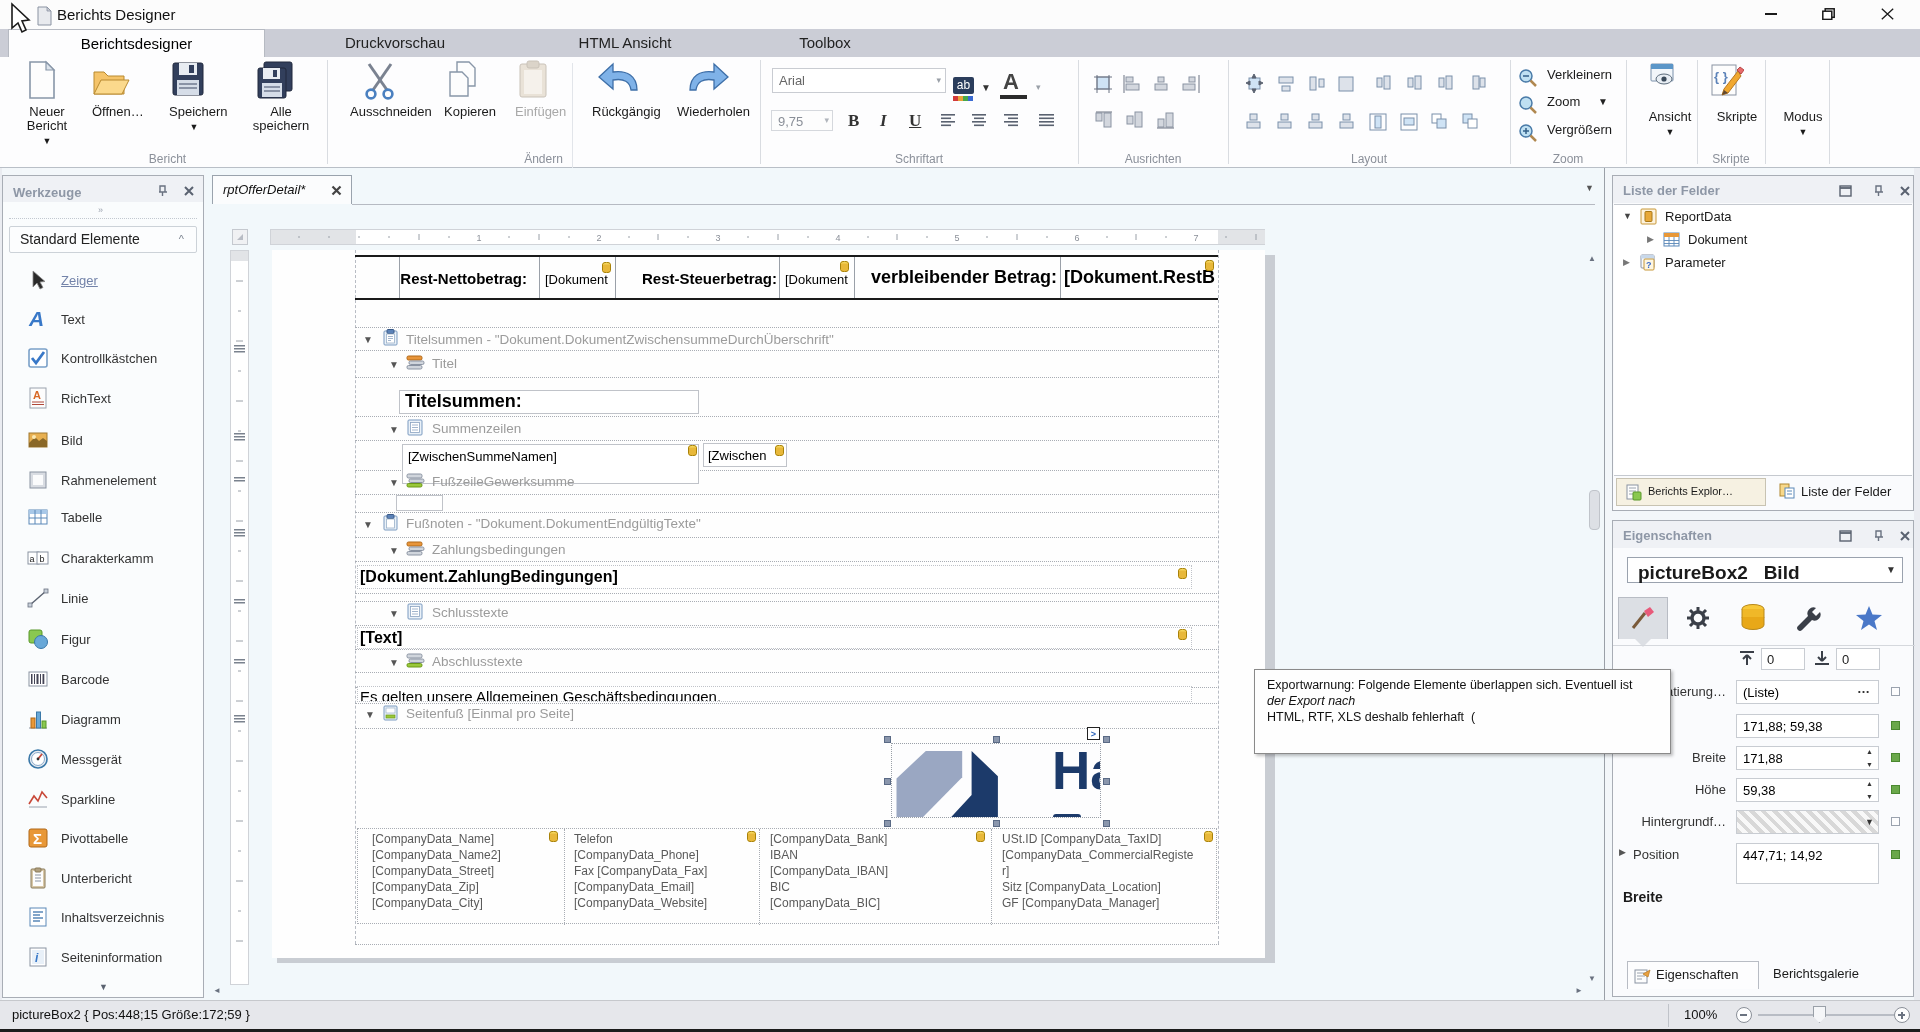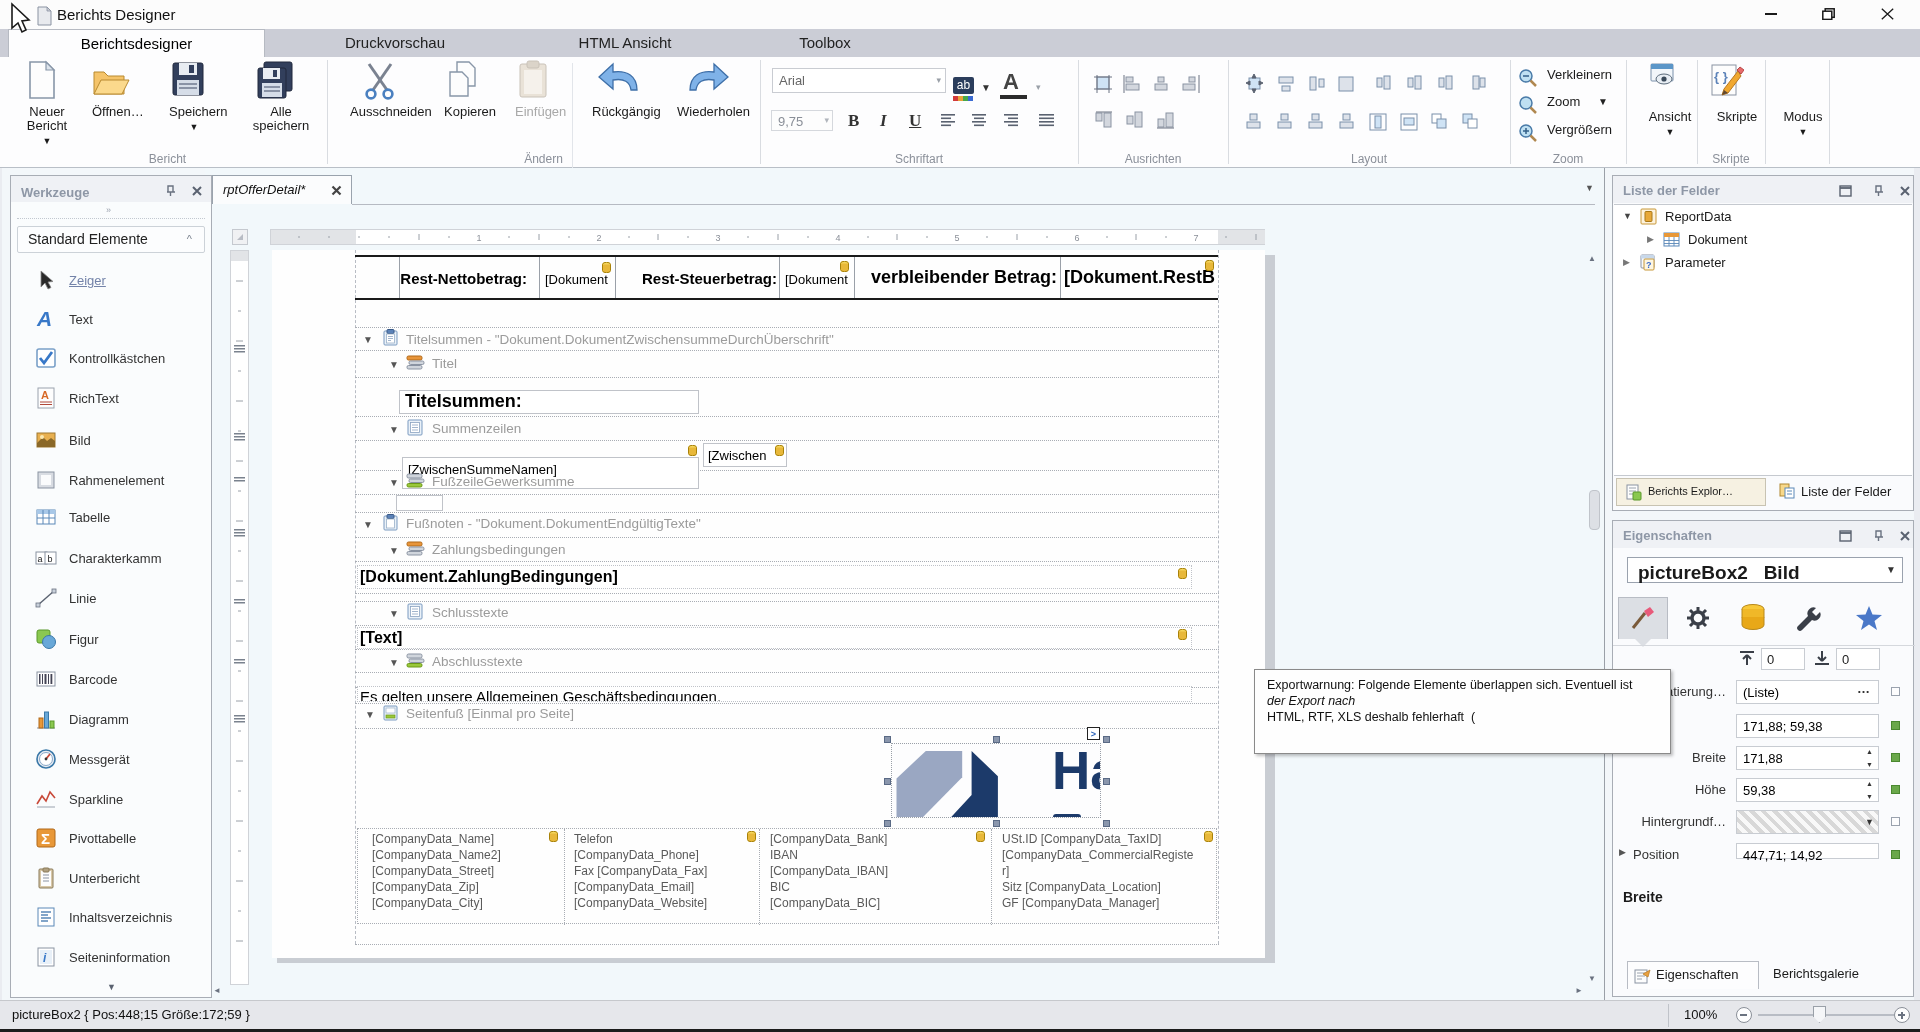--- a/index.html
+++ b/index.html
@@ -16,21 +16,21 @@
 #ribbon{position:absolute;left:0;top:57px;width:1920px;height:111px;background:#fdfdfe;border-bottom:1px solid #b9bfc7;}
 .gsep{position:absolute;top:3px;height:104px;width:1px;background:#d9dce1;}
 .glabel{position:absolute;top:95px;height:16px;font-size:12px;color:#8b909a;text-align:center;}
 .rbtn{position:absolute;top:3px;text-align:center;font-size:13px;color:#1a1a1a;}
 .rlbl{margin-top:2px;line-height:14px;margin-left:12px;}
 .dis{color:#a8a8a8;}
 .smalltxt{position:absolute;font-size:13px;color:#1a1a1a;}
 
 #main{position:absolute;left:0;top:168px;width:1920px;height:832px;background:#f3f7fa;}
 
-#wz{position:absolute;left:2px;top:7px;width:202px;height:823px;background:#fafcfd;border:1px solid #a8adb5;margin-left:8px;}
+#wz{position:absolute;left:2px;top:7px;width:202px;height:823px;background:#fafcfd;border:1px solid #a8adb5;}
 #wz .title{position:absolute;left:10px;top:9px;font-size:13px;font-weight:bold;color:#8e97a6;}
 #wz .hdr{position:absolute;left:6px;top:50px;width:188px;height:27px;background:#fcfdfe;border:1px solid #ccd2d8;border-radius:2px;font-size:14px;color:#222;line-height:25px;padding-left:10px;}
 .wzitem{position:absolute;left:0;width:200px;height:30px;}
 .wzitem .lbl{position:absolute;left:58px;top:6px;font-size:13px;color:#333;}
 .wzitem .ico{position:absolute;left:24px;top:2px;width:22px;height:22px;}
 
 #canvas{position:absolute;left:205px;top:0;width:1400px;height:832px;background:#f2f8fb;border-right:1px solid #9aa0a8;}
 #doctab{position:absolute;left:7px;top:7px;width:140px;height:29px;background:#fbfcfd;border:1px solid #9aa3ad;border-bottom:none;font-size:13px;color:#111;}
 #page{position:absolute;left:67px;top:82px;width:993px;height:708px;background:#fefefe;}
 .pgshadow{position:absolute;background:#c9cdd3;}
@@ -459,21 +459,21 @@
         <div class="tbx" style="left:127px;top:140px;width:300px;height:24px;">
             <span style="position:absolute;left:5px;top:0px;font-size:18px;font-weight:bold;color:#000;">Titelsummen:</span>
           </div>
         <div class="bandhdr" style="left:117px;top:171px;"><span style="color:#555;font-size:10px;">▼</span></div>
         <svg class="abs" style="left:135px;top:169px;" width="16" height="17" viewBox="0 0 16 17">
             <rect x="1" y="1" width="14" height="15" rx="1" fill="#eaf1f8" stroke="#7a9ac0"></rect>
             <rect x="3.5" y="3.5" width="9" height="10" fill="#fff" stroke="#8aa2c0" stroke-width="0.8"></rect>
             <path d="M5 6 h6 M5 8.5 h6 M5 11 h6" stroke="#8aa2c0" stroke-width="0.8"></path>
           </svg>
         <div class="bandhdr" style="left:160px;top:171px;">Summenzeilen</div>
-        <div class="tbx" style="left:130px;top:207px;width:297px;height:32px;">
+        <div class="tbx" style="left:130px;top:194px;width:297px;height:40px;">
             <span style="position:absolute;left:5px;top:4px;">[ZwischenSummeNamen]</span>
           </div>
         <svg class="dbico" style="left:416px;top:195px;" viewBox="0 0 9 11">
             <ellipse cx="4.5" cy="2.5" rx="4" ry="2.2" fill="#f5d55a" stroke="#a8820a"></ellipse>
             <path d="M0.5 2.5 v6 a4 2.2 0 0 0 8 0 v-6" fill="#e8b83a" stroke="#a8820a"></path>
           </svg>
         <div class="tbx" style="left:431px;top:193px;width:84px;height:24px;">
             <span style="position:absolute;left:4px;top:4px;">[Zwischen</span>
           </div>
         <svg class="dbico" style="left:503px;top:195px;" viewBox="0 0 9 11">
@@ -885,21 +885,21 @@
           <span style="position:absolute;right:5px;bottom:1px;font-size:7px;color:#333;">▼</span>
         </div>
       <div class="abs" style="left:278px;top:264px;width:9px;height:9px;background:#6aa84a;border:1px solid #4a8830;"></div>
       <div class="abs" style="left:10px;top:293px;width:103px;font-size:13px;color:#333;text-align:right;">Hintergrundf…</div>
       <div class="abs" style="left:123px;top:289px;width:143px;height:24px;background:#fff;border:1px solid #c8ccd2;background-image:repeating-linear-gradient(45deg,#d8d8d8 0 4px,#f8f8f8 4px 8px);">
           <span style="position:absolute;right:4px;top:6px;font-size:9px;color:#333;">▼</span>
         </div>
       <div class="abs" style="left:278px;top:296px;width:9px;height:9px;border:1px solid #9aa2ae;background:#fdfdfe;"></div>
       <div class="abs" style="left:6px;top:326px;font-size:9px;color:#555;">▶</div>
       <div class="abs" style="left:20px;top:326px;width:93px;font-size:13px;color:#333;text-align:left;">Position</div>
-      <div class="abs" style="left:123px;top:322px;width:143px;height:16px;background:#fff;border:1px solid #c8ccd2;">
+      <div class="abs" style="left:123px;top:322px;width:143px;height:41px;background:#fff;border:1px solid #c8ccd2;">
           <span style="position:absolute;left:6px;top:4px;font-size:13px;">447,71; 14,92</span>
         </div>
       <div class="abs" style="left:278px;top:329px;width:9px;height:9px;background:#6aa84a;border:1px solid #4a8830;"></div>
       <div class="abs" style="left:10px;top:368px;font-size:14px;font-weight:bold;color:#1a1a1a;">Breite</div>
       <div class="abs" style="left:14px;top:440px;width:132px;height:28px;background:#fdfdfe;border:1px solid #b8bcc4;border-bottom:none;">
         <svg class="abs" style="left:6px;top:6px;" width="17" height="16" viewBox="0 0 17 16">
             <rect x="1" y="2" width="12" height="13" fill="#fdfdfd" stroke="#8a93a2"></rect>
             <path d="M3 5 h8 M3 8 h8 M3 11 h5" stroke="#9aa2ae"></path>
             <path d="M9 6 L16 2 L14 9 z" fill="#e8a040" stroke="#b87820" stroke-width="0.7"></path>
           </svg>

